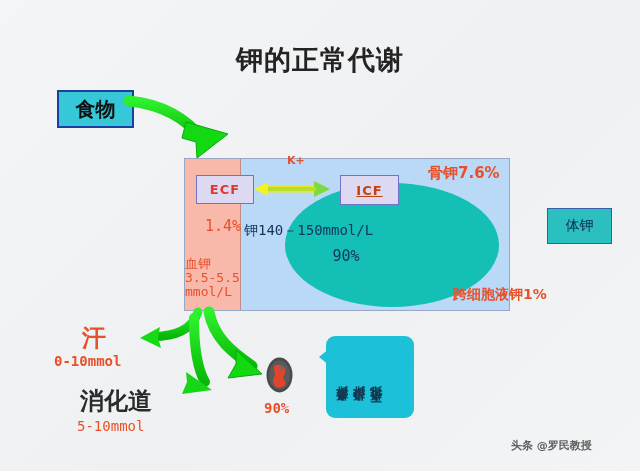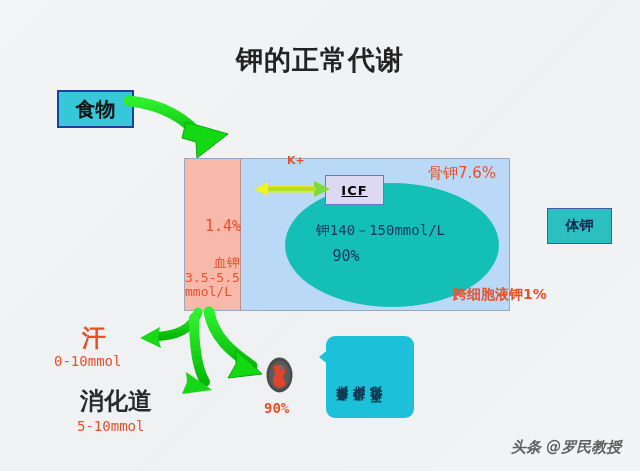--- a/index.html
+++ b/index.html
@@ -90,23 +90,23 @@
     font-weight: bold;
     font-family: "DejaVu Sans", sans-serif;
     letter-spacing: 1px;
   }
   #ecf-box {
     left: 196px; top: 175px;
     width: 56px; height: 27px;
     color: #e0392b;
   }
   #icf-box {
-    left: 325px; top: 175px;
+    left: 340px; top: 175px;
     width: 57px; height: 28px;
-    color: #000000;
+    color: #c2410c;
     text-decoration: underline;
   }
 
   #k-plus {
     left: 287px; top: 154px;
     font-size: 11px;
     font-weight: bold;
     color: #e8502a;
     font-family: "DejaVu Sans", sans-serif;
   }
@@ -119,45 +119,45 @@
     margin-top: 8px;
   }
   #blood-k {
     left: 185px; top: 257px;
     font-size: 13px;
     line-height: 14px;
     color: #e8502a;
     font-family: "DejaVu Sans Mono", monospace;
     white-space: nowrap;
   }
-  #blood-k .cn { font-family: Liberation Mono, monospace; font-size: 13px; text-align: right; }
+  #blood-k .cn { font-family: Liberation Sans, sans-serif; font-size: 13px; }
 
   #icf-conc {
-    left: 255px; top: 222px;
+    left: 244px; top: 222px;
     width: 190px;
-    text-align: right;
+    text-align: left;
     font-size: 14px;
     color: #14345e;
     font-family: "DejaVu Sans Mono", monospace;
     white-space: nowrap;
   }
   #icf-percent {
     left: 251px; top: 247px;
     width: 190px;
     text-align: center;
     font-size: 15px;
     color: #14345e;
     font-family: "DejaVu Sans Mono", monospace;
   }
 
   #bone-k {
     left: 428px; top: 164px;
     font-size: 15px;
     color: #e8502a;
-    font-weight: normal;
+    font-weight: bold;
     font-family: "DejaVu Sans", sans-serif;
     white-space: nowrap;
   }
   #trans-k {
     left: 440px; top: 286px;
     font-size: 14px;
     color: #e8502a;
     font-weight: bold;
     font-family: "DejaVu Sans", sans-serif;
     white-space: nowrap;
@@ -167,39 +167,40 @@
   
   #body-k-box {
     left: 547px; top: 208px;
     width: 63px; height: 34px;
     background: #2bbfbf;
     border: 1px solid #3b5ca8;
     display: flex;
     align-items: center;
     justify-content: center;
     font-size: 14px;
-    font-weight: bold;
+    font-weight: normal;
     color: #0d2b4e;
     font-family: "DejaVu Sans", sans-serif;
   }
 
   
   #sweat-label {
     left: 82px; top: 322px;
     font-size: 24px;
     font-weight: bold;
     color: #e8502a;
     font-family: "DejaVu Sans", sans-serif;
   }
   #sweat-amount {
     left: 54px; top: 353px;
     font-size: 14px;
     color: #e8502a;
     font-family: "DejaVu Sans Mono", monospace;
     white-space: nowrap;
+    font-weight: bold;
   }
   #gi-label {
     left: 80px; top: 385px;
     font-size: 24px;
     font-weight: bold;
     color: #2a2a2a;
     font-family: "DejaVu Sans", sans-serif;
   }
   #gi-amount {
     left: 77px; top: 418px;
@@ -247,24 +248,23 @@
     font-weight: bold;
     color: #123a52;
     letter-spacing: 1px;
     font-family: "DejaVu Sans", sans-serif;
     white-space: pre;
   }
 
   
   #watermark {
     left: 511px; top: 438px;
-    font-size: 15px;
+    font-size: 11px;
     font-weight: bold;
     color: #4c4c4c;
-    font-style: italic;
     font-family: "DejaVu Sans", sans-serif;
     opacity: 0.88;
   }
 
   svg.overlay {
     position: absolute;
     left: 0; top: 0;
     width: 640px; height: 471px;
     pointer-events: none;
   }
@@ -278,20 +278,21 @@
 
   <div class="abs" id="title">钾的正常代谢</div>
 
   <div class="abs" id="main-box">
     <div class="abs" id="ecf-region"></div>
     <div class="abs" id="icf-ellipse"></div>
   </div>
 
   <div class="abs" id="k-plus">K+</div>
 
+  <div class="abs cf-box" id="ecf-box">ECF</div>
   <div class="abs cf-box" id="icf-box">ICF</div>
 
   <div class="abs" id="ecf-percent">1.4%</div>
 
   <div class="abs" id="blood-k">
     <div class="cn">血钾</div>
     <div>3.5-5.5</div>
     <div>mmol/L</div>
   </div>
 

